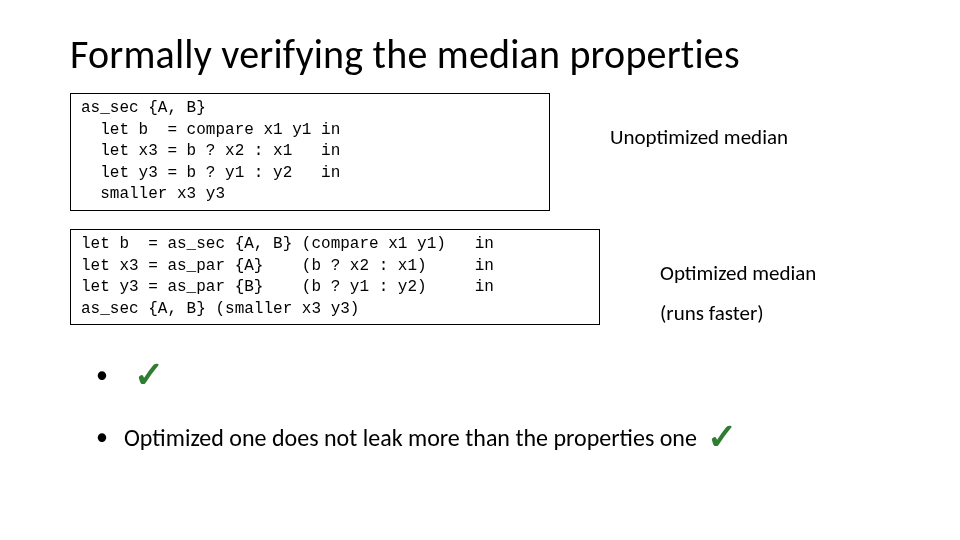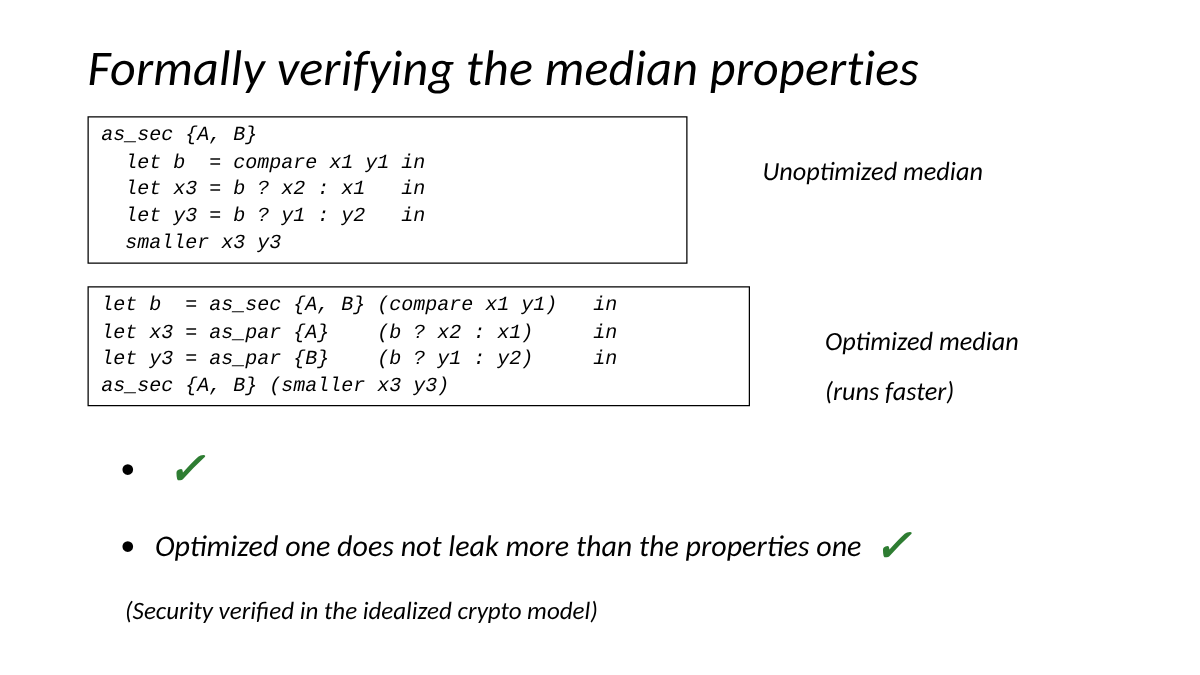--- a/index.html
+++ b/index.html
@@ -11,21 +11,20 @@
     font-family: "Segoe UI", "Calibri", Arial, sans-serif;
     color: #000;
     overflow: hidden;
   }
   .slide {
     position: relative;
     width: 960px;
     height: 540px;
     box-sizing: border-box;
     padding: 30px 48px 20px 70px;
-    font-style: italic;
   }
   .title {
     font-size: 40px;
     font-weight: 400;
     margin: 0 0 14px 0;
     letter-spacing: 0.2px;
   }
   .code-box {
     border: 1px solid #000000;
     font-family: Consolas, "Courier New", monospace;
@@ -115,15 +114,14 @@
       <span class="dot">•</span>
       <span class="check">✓</span>
     </div>
     <div class="bline">
       <span class="dot">•</span>
       <span>Optimized one does not leak more than the properties one</span>
       <span class="check">✓</span>
     </div>
   </div>
 
-  <div class="note">(Security verified in the idealized crypto model)</div>
 
 </div>
 
 </body></html>

